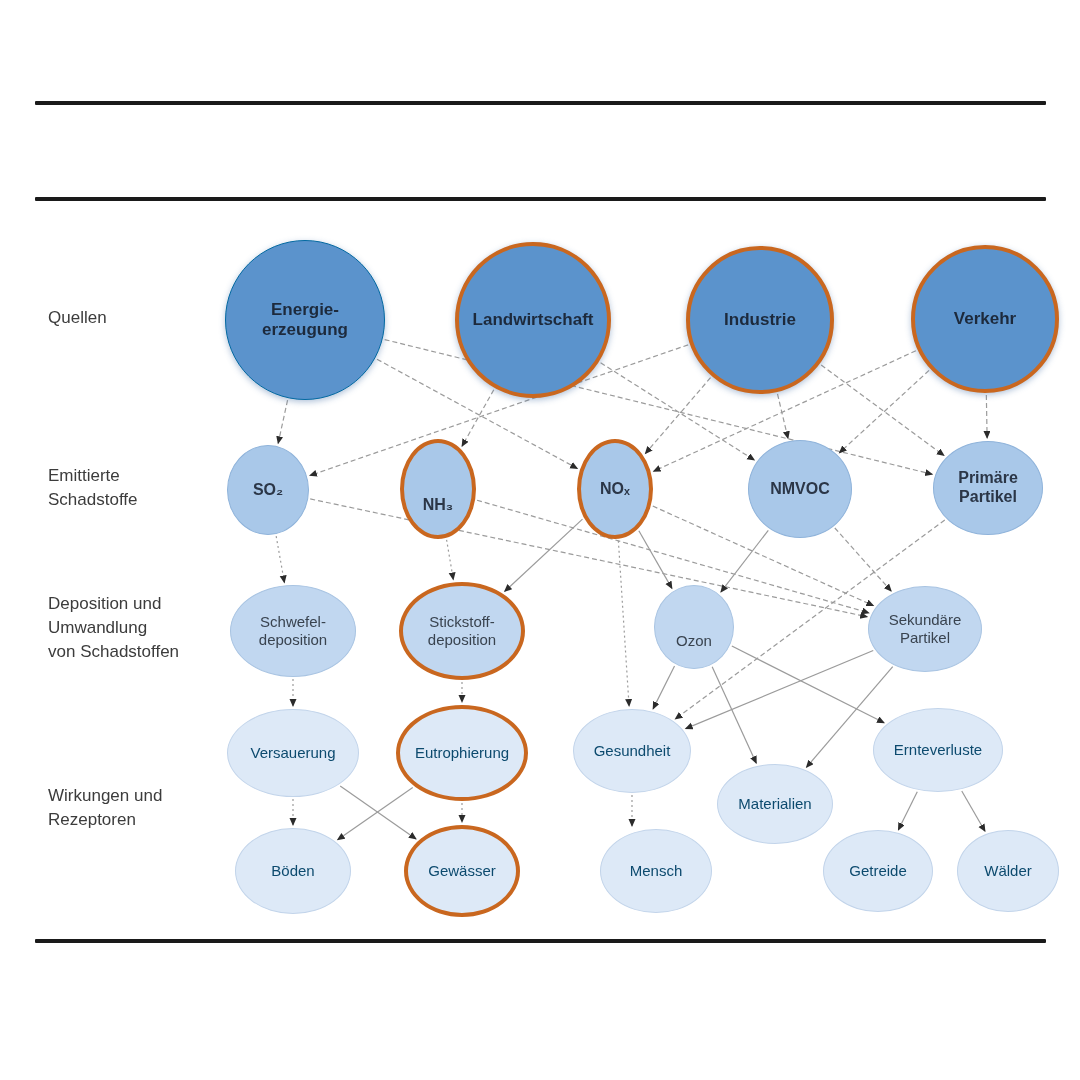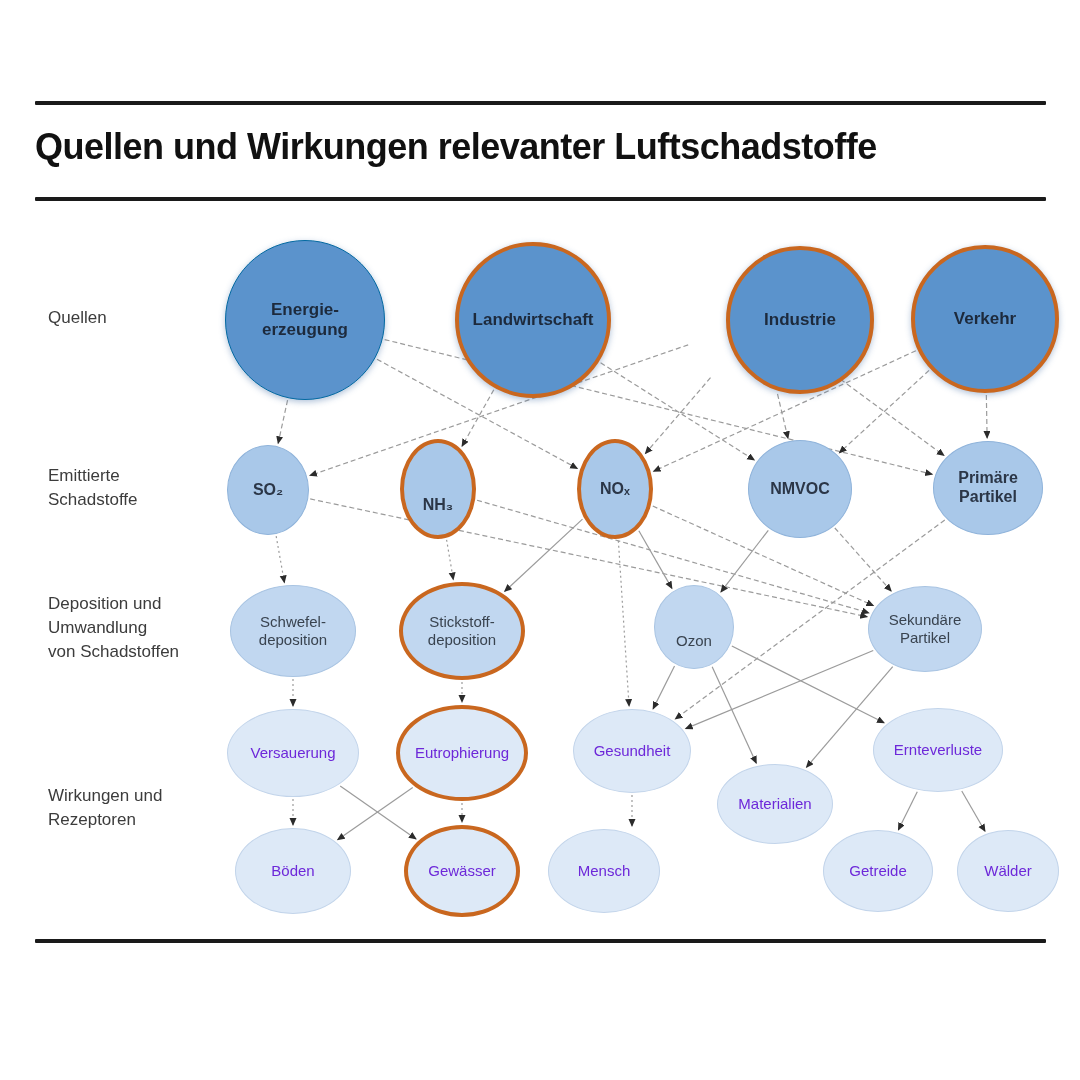--- a/index.html
+++ b/index.html
@@ -18,29 +18,28 @@
   }
   #edges{position:absolute;left:0;top:0;pointer-events:none;}
   .node{
     position:absolute;display:flex;align-items:center;justify-content:center;text-align:center;
     border-radius:50%;box-sizing:border-box;line-height:1.18;
   }
   .node.t1{font-size:17px;font-weight:bold;color:#1d2a3c;
     border:1px solid #0369a1;box-shadow:0 2px 6px rgba(80,120,170,.45);}
   .node.t2{font-size:16px;font-weight:bold;color:#2b3647;border:1px solid #8fb3da;}
   .node.t3{font-size:15px;color:#39434f;border:1px solid #a9c4e2;}
-  .node.t4{font-size:15px;color:#6d28d9;border:1px solid #c2d4ea;}
+  .node.t4{font-size:15px;color:#0c4a6e;border:1px solid #c2d4ea;}
   .node.hl{border:4px solid #14532d;}
 </style>
 </head>
 <body>
 
 <div id="stage">
   <div class="rule" id="rule-top" style="top: 101px; background: rgb(26, 26, 26);"></div>
-  <h1 id="title">Quellen und Wirkungen relevanter Luftschadstoffe</h1>
   <div class="rule" id="rule-mid" style="top: 197px; background: rgb(26, 26, 26);"></div>
 
   <svg id="edges" width="1080" height="1080">
     <defs>
       <marker id="arrow" markerUnits="userSpaceOnUse" markerWidth="9" markerHeight="8" refX="7" refY="3.5" orient="auto">
         <path d="M0,0 L8,3.5 L0,7 Z" id="arrowhead-shape" fill="#2b2b2b"></path>
       </marker>
     </defs>
     <g id="edge-group">
         <line x1="287.5612022948758" y1="400.1242056721922" x2="278.16409426331444" y2="443.3001074388254" stroke="#9b9b9b" stroke-width="1.2" stroke-dasharray="5 3" marker-end="url(#arrow)"></line>
@@ -84,21 +83,21 @@
   </svg>
 
   <div id="nodes">
       <div class="node t1" style="left: 225px; top: 240px; width: 160px; height: 160px; background: rgb(91, 147, 204);">
         <span style="white-space: pre-line;">Energie-
 erzeugung</span>
       </div>
       <div class="node t1 hl" style="left: 455px; top: 242px; width: 156px; height: 156px; background: rgb(91, 147, 204); border-color: rgb(201, 103, 31);">
         <span style="white-space: pre-line;">Landwirtschaft</span>
       </div>
-      <div class="node t1 hl" style="left: 726px; top: 246px; width: 148px; height: 148px; background: rgb(91, 147, 204); border-color: rgb(201, 103, 31);">
+      <div class="node t1 hl" style="left: 686px; top: 246px; width: 148px; height: 148px; background: rgb(91, 147, 204); border-color: rgb(201, 103, 31);">
         <span style="white-space: pre-line;">Industrie</span>
       </div>
       <div class="node t1 hl" style="left: 911px; top: 245px; width: 148px; height: 148px; background: rgb(91, 147, 204); border-color: rgb(201, 103, 31);">
         <span style="white-space: pre-line;">Verkehr</span>
       </div>
       <div class="node t2" style="left: 227px; top: 445px; width: 82px; height: 90px; background: rgb(169, 200, 233);">
         <span style="white-space: pre-line;">SO₂</span>
       </div>
       <div class="node t2 hl" style="left: 400px; top: 439px; width: 76px; height: 100px; background: rgb(169, 200, 233); border-color: rgb(201, 103, 31);">
         <span style="white-space: pre-line; margin-top: 33px;">NH₃</span>
@@ -142,21 +141,21 @@
       </div>
       <div class="node t4" style="left: 717px; top: 764px; width: 116px; height: 80px; background: rgb(221, 233, 247);">
         <span style="white-space: pre-line;">Materialien</span>
       </div>
       <div class="node t4" style="left: 235px; top: 828px; width: 116px; height: 86px; background: rgb(221, 233, 247);">
         <span style="white-space: pre-line;">Böden</span>
       </div>
       <div class="node t4 hl" style="left: 404px; top: 825px; width: 116px; height: 92px; background: rgb(221, 233, 247); border-color: rgb(201, 103, 31);">
         <span style="white-space: pre-line;">Gewässer</span>
       </div>
-      <div class="node t4" style="left: 548px; top: 829px; width: 112px; height: 84px; background: rgb(221, 233, 247); text-align: right;">
+      <div class="node t4" style="left: 600px; top: 829px; width: 112px; height: 84px; background: rgb(221, 233, 247); text-align: right;">
         <span style="white-space: pre-line;">Mensch</span>
       </div>
       <div class="node t4" style="left: 823px; top: 830px; width: 110px; height: 82px; background: rgb(221, 233, 247);">
         <span style="white-space: pre-line;">Getreide</span>
       </div>
       <div class="node t4" style="left: 957px; top: 830px; width: 102px; height: 82px; background: rgb(221, 233, 247);">
         <span style="white-space: pre-line;">Wälder</span>
       </div>
     </div>
   <div id="rowlabels">

